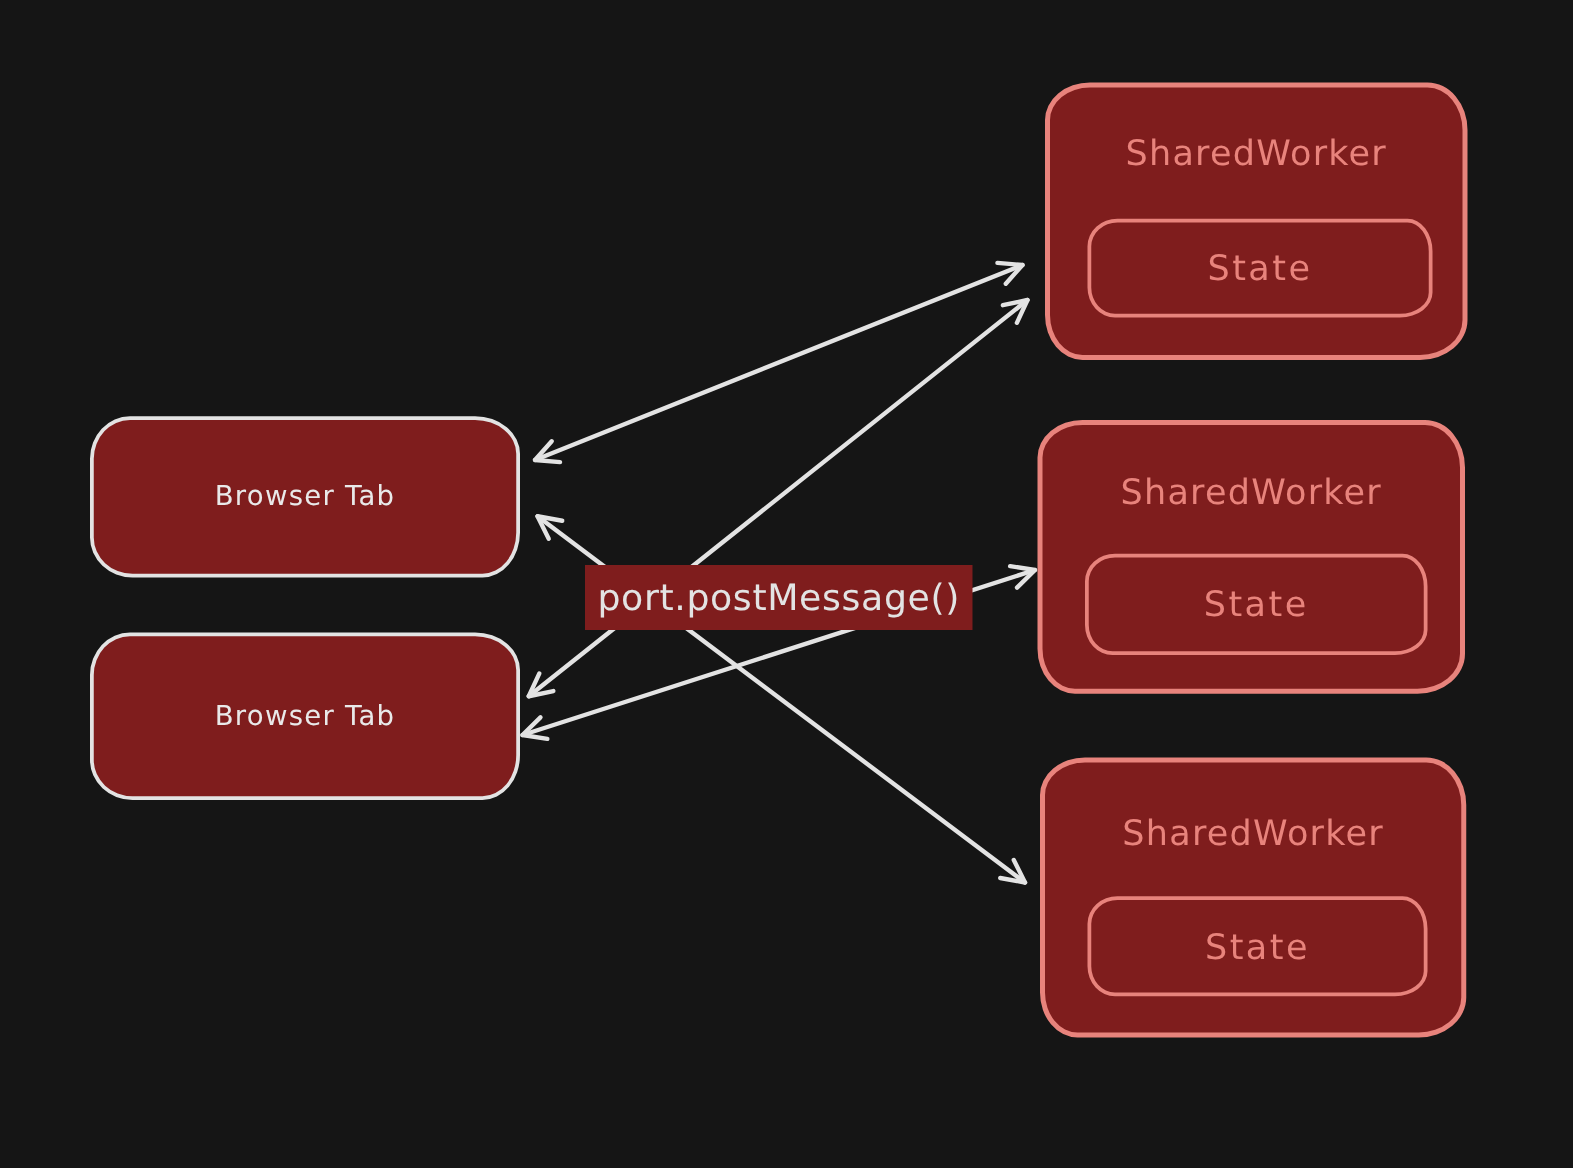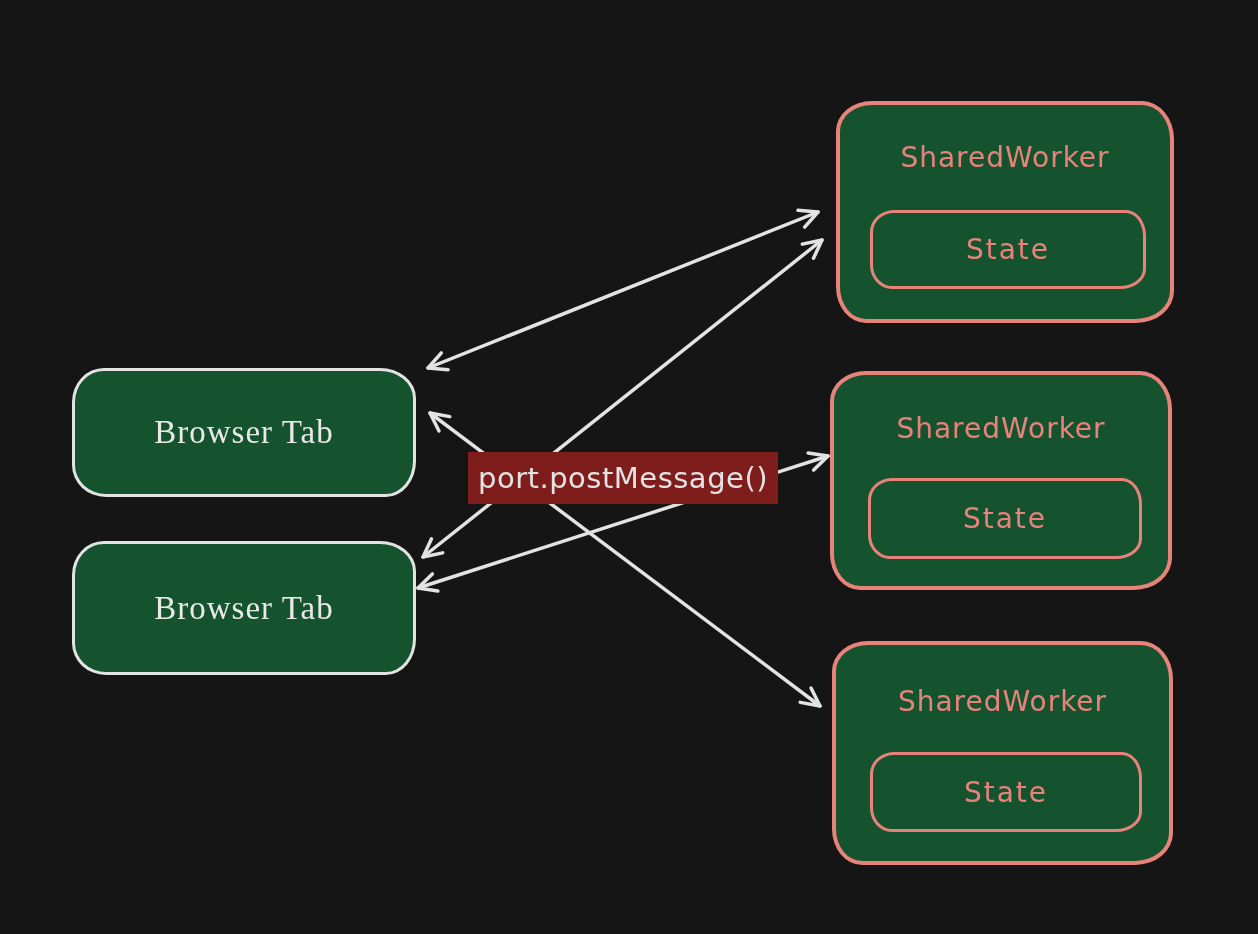--- a/index.html
+++ b/index.html
@@ -17,36 +17,34 @@
   }
   .arrows-layer {
     position: absolute;
     left: 0;
     top: 0;
     z-index: 1;
   }
   .box {
     position: absolute;
     box-sizing: border-box;
-    background: #14532d;
-    margin-top: 35px;
+    background: #7f1d1d;
   }
   .tab-box {
     border: 3.5px solid #e3e3e3;
     border-radius: 32px 36px 30px 34px / 34px 30px 36px 32px;
     z-index: 2;
     display: flex;
     align-items: center;
     justify-content: center;
   }
   .tab-label {
     color: #e9e9e9;
-    font-size: 33px;
+    font-size: 22px;
     letter-spacing: 1px;
-    font-family: Liberation Serif, serif;
   }
   .worker-box {
     border: 4px solid #e8837c;
     border-radius: 36px 32px 38px 30px / 30px 38px 32px 36px;
     z-index: 2;
   }
   .worker-title {
     position: absolute;
     left: 0;
     right: 0;

